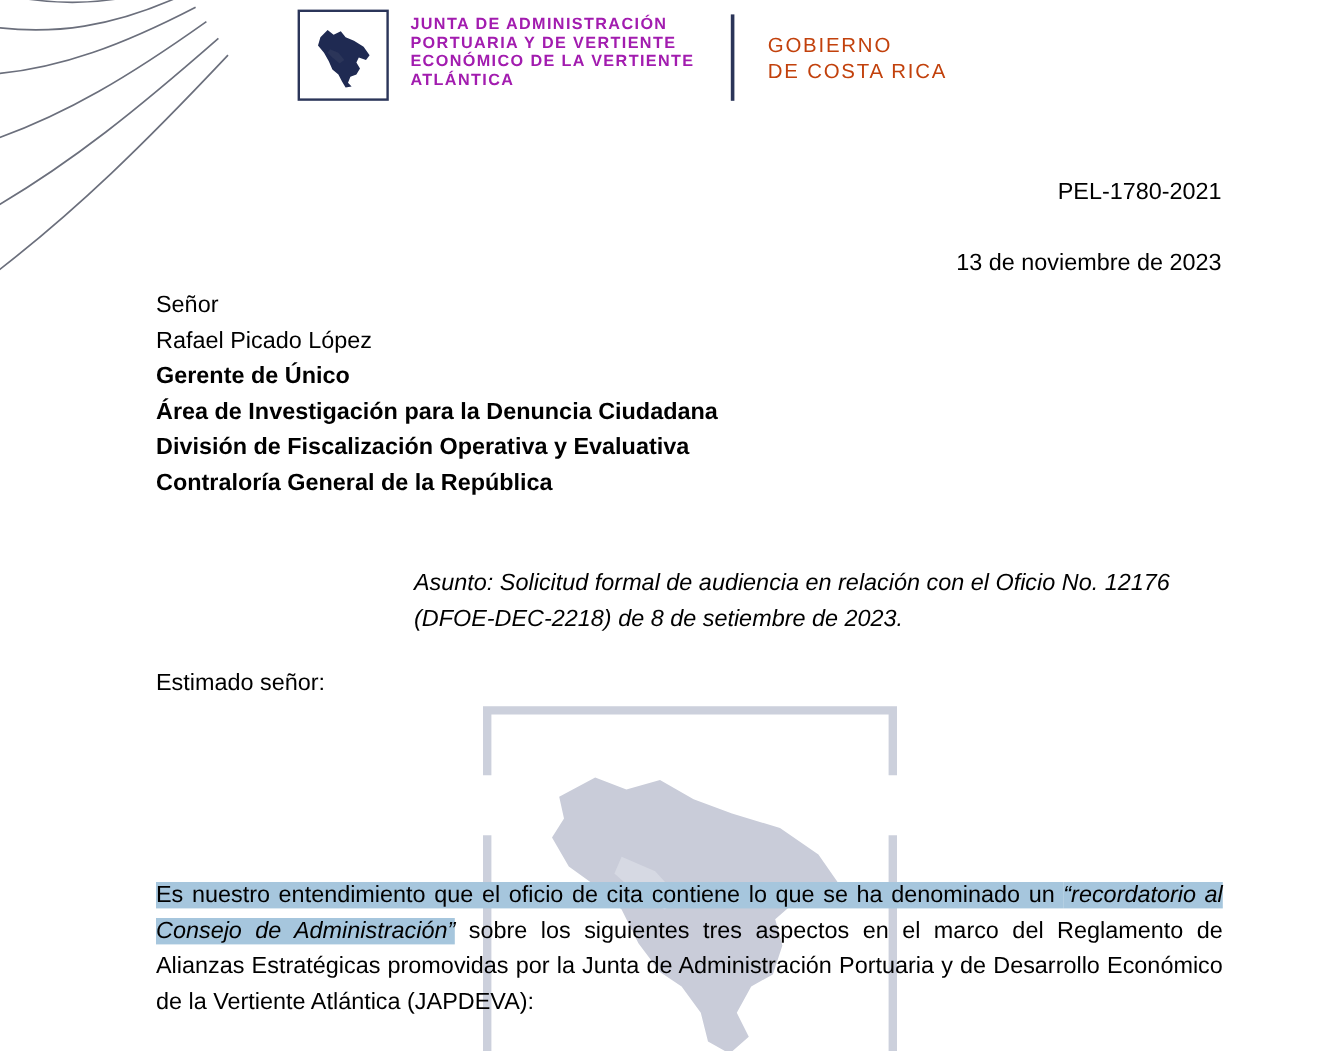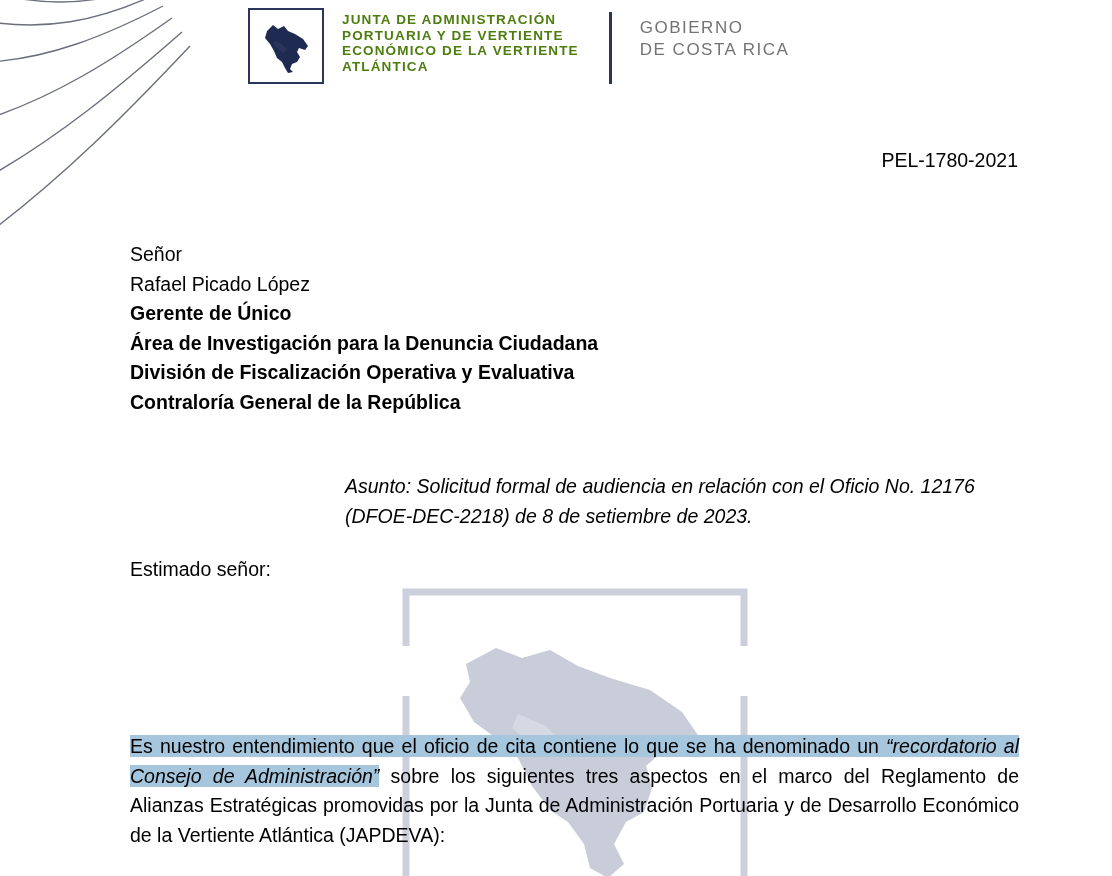--- a/index.html
+++ b/index.html
@@ -53,39 +53,39 @@
     border: 2px solid #2b3559;
     box-sizing: border-box;
     display: flex;
     align-items: center;
     justify-content: center;
     flex: none;
   }
   #japdeva-name {
     margin-left: 18px;
     margin-top: 4px;
-    color: #4d7c0f;
+    color: #a21caf;
     font-weight: bold;
     font-size: 13.5px;
     line-height: 15.6px;
     letter-spacing: 1.15px;
     white-space: nowrap;
   }
   #lh-divider {
     width: 3px;
     height: 72px;
     background: #2b3559;
     margin-left: 30px;
     margin-top: 4px;
     flex: none;
   }
   #gov-name {
     margin-left: 28px;
-    margin-top: 9px;
-    color: #737373;
+    margin-top: 19px;
+    color: #c2410c;
     font-size: 17px;
     line-height: 22px;
     letter-spacing: 1.5px;
     white-space: nowrap;
   }
 
   
   .right-line {
     position: absolute;
     right: 94px;
@@ -196,20 +196,21 @@
 
     <div id="lh-divider"></div>
 
     <div id="gov-name">
       <div>GOBIERNO</div>
       <div>DE COSTA RICA</div>
     </div>
   </div>
 
   <div id="doc-ref" class="right-line">PEL-1780-2021</div>
+  <div id="doc-date" class="right-line">13 de noviembre de 2023</div>
 
   <div id="addressee">
     <div>Señor</div>
     <div>Rafael Picado López</div>
     <div class="b">Gerente de Único</div>
     <div class="b">Área de Investigación para la Denuncia Ciudadana</div>
     <div class="b">División de Fiscalización Operativa y Evaluativa</div>
     <div class="b">Contraloría General de la República</div>
   </div>
 

